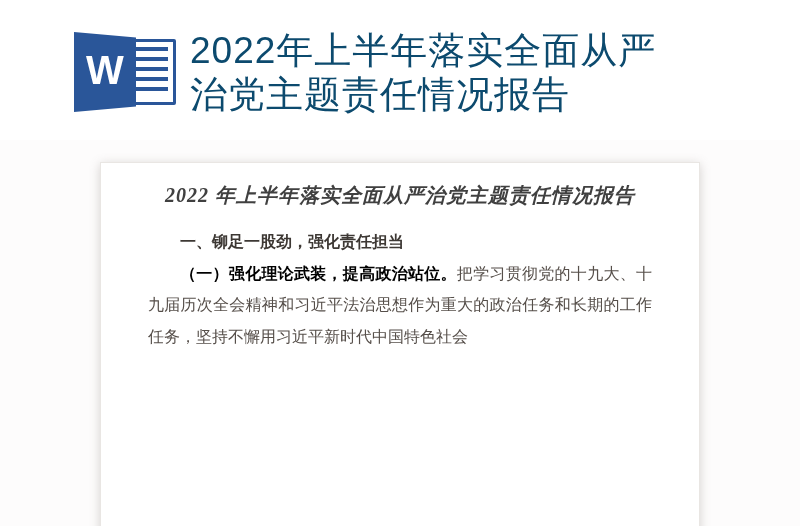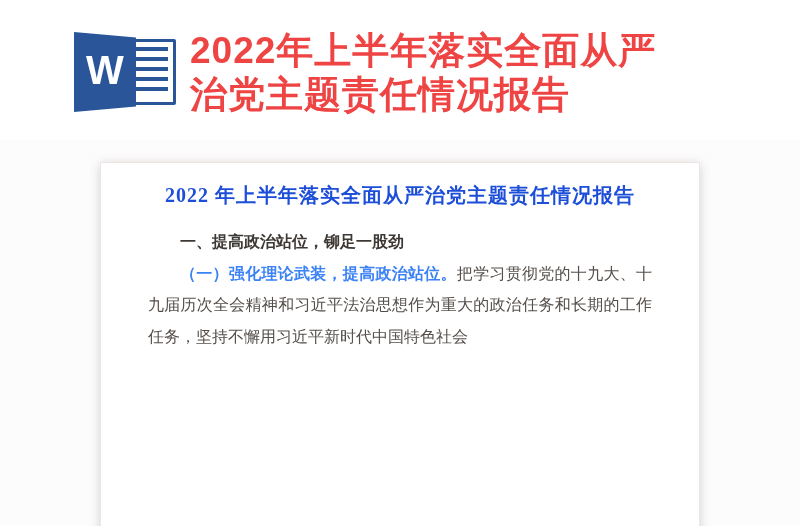--- a/index.html
+++ b/index.html
@@ -50,22 +50,22 @@
     font-family: "Liberation Sans", sans-serif;
     line-height: 1;
     padding-bottom: 4px;
   }
   .header-title {
     position: absolute;
     left: 190px; top: 29px;
     width: 480px;
     font-size: 37px;
     line-height: 44px;
-    font-weight: bold;
-    color: #ef4444;
+    font-weight: normal;
+    color: #0c4a6e;
     letter-spacing: 1px;
     cursor: pointer;
   }
 
   
   .preview-area {
     position: absolute;
     left: 0; top: 140px;
     width: 800px; height: 386px;
     background: #fdfcfc;
@@ -77,60 +77,61 @@
     background: #ffffff;
     border: 1px solid #e9e6e3;
     box-shadow: 0 2px 10px rgba(110, 100, 95, 0.28);
     padding: 19px 47px 0 47px;
   }
   .doc-title {
     font-family: "Liberation Serif", serif;
     font-size: 20px;
     line-height: 26px;
     font-weight: bold;
-    color: #1d4ed8;
+    color: #404040;
     text-align: center;
     letter-spacing: 1px;
     margin-bottom: 18px;
+    font-style: italic;
   }
   .doc-para {
     font-family: "Liberation Serif", serif;
     font-size: 16px;
     line-height: 31.5px;
     color: #564f4a;
     text-align: justify;
     text-indent: 2em;
   }
   .doc-heading {
     font-family: "Liberation Serif", serif;
     font-size: 16px;
     line-height: 31.5px;
     font-weight: bold;
     color: #3d3834;
     text-indent: 2em;
   }
   .doc-para .lead-bold {
     font-weight: bold;
-    color: #3b82f6;
+    color: #000000;
   }
 </style>
 </head>
 <body>
 
 <div class="site-header">
   <div class="word-icon">
     <div class="word-sheet">
       <div class="word-sheet-lines"></div>
     </div>
     <div class="word-slab">
       <span>W</span>
     </div>
   </div>
   <h1 class="header-title">2022年上半年落实全面从严治党主题责任情况报告</h1>
 </div>
 
 <div class="preview-area">
   <div class="doc-page">
     <h2 class="doc-title">2022 年上半年落实全面从严治党主题责任情况报告</h2>
-    <p class="doc-heading">一、提高政治站位，铆足一股劲</p>
+    <p class="doc-heading">一、铆足一股劲，强化责任担当</p>
     <p class="doc-para"><span class="lead-bold">（一）强化理论武装，提高政治站位。</span><span>把学习贯彻党的十九大、十九届历次全会精神和习近平法治思想作为重大的政治任务和长期的工作任务，坚持不懈用习近平新时代中国特色社会</span></p>
   </div>
 </div>
 
 </body></html>

